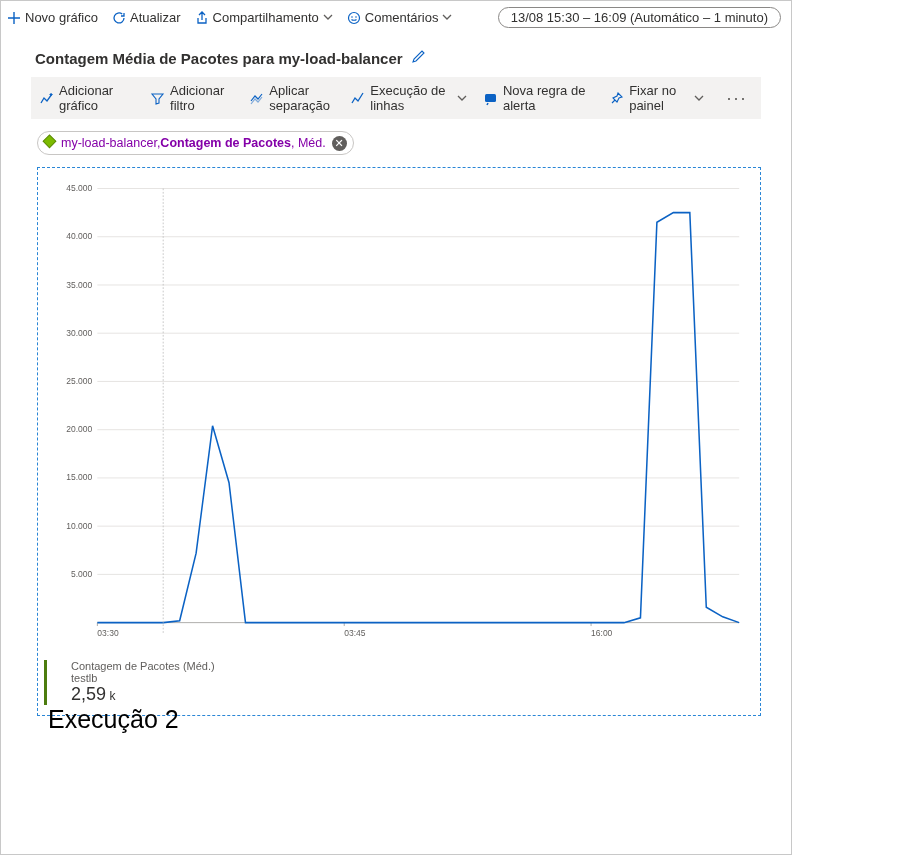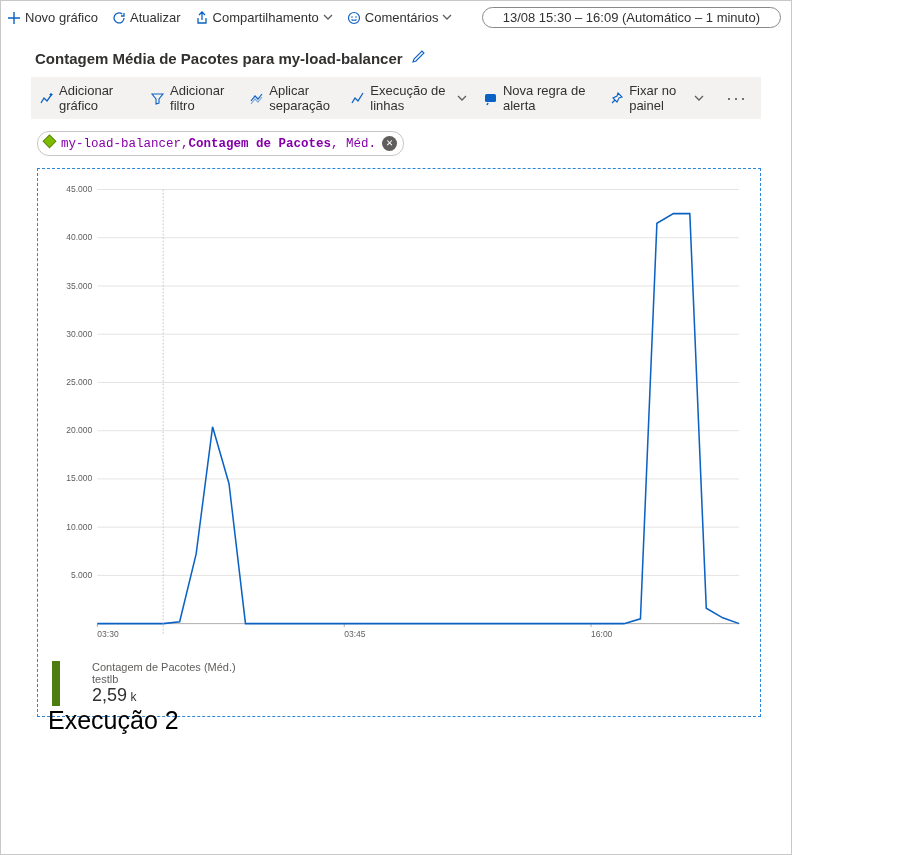--- a/index.html
+++ b/index.html
@@ -31,21 +31,21 @@
     cursor: pointer;
     font-size: 13px;
   }
   .tb-item .icon { margin-right: 4px; }
   .icon svg { display: block; }
   .chev { margin-left: 4px; }
   .time-pill {
     margin-left: auto;
     border: 1px solid #8a8886;
     border-radius: 12px;
-    padding: 2px 20px;
+    padding: 2px 12px;
     font-size: 13px;
     color: #323130;
     white-space: nowrap;
   }
   .title-row {
     padding: 14px 0 10px 34px;
     font-size: 15px;
     font-weight: 600;
     display: flex;
     align-items: center;
@@ -71,21 +71,20 @@
   .tb2-item .icon { margin-right: 5px; }
   .more-dots { padding: 0 6px; font-size: 18px; letter-spacing: 1px; color: #605e5c; }
   .chip-row { padding: 12px 0 6px 36px; }
   .chip {
     display: inline-flex;
     align-items: center;
     border: 1px solid #c8c6c4;
     border-radius: 12px;
     padding: 2px 6px 2px 4px;
     font-size: 12.5px;
-    font-family: Liberation Mono, monospace;
   }
   .chip .diamond { margin-right: 4px; }
   .chip .part1 { color: #8400a8; }
   .chip .part2 { color: #8400a8; font-weight: 600; }
   .chip .part3 { color: #8400a8; }
   .chip .close {
     margin-left: 6px;
     width: 15px; height: 15px;
     border-radius: 50%;
     background: #605e5c;
@@ -97,23 +96,23 @@
   }
   .chart-outer {
     margin: 6px 30px 10px 36px;
     border: 1px dashed #2a86d6;
     padding: 12px 14px 10px 10px;
     position: relative;
   }
   .chart-svg { display: block; width: 100%; }
   .legend-block {
     margin-top: 8px;
-    padding-left: 32px;
-    border-left: 8px solid #4d7c0f;
-    margin-left: 8px;
+    padding-left: 24px;
+    border-left: 3px solid #4d7c0f;
+    margin-left: 0;
     width: 200px;
   }
   .legend-line1 { font-size: 11px; color: #605e5c; }
   .legend-line2 { font-size: 11px; color: #605e5c; }
   .legend-val { font-size: 18px; color: #323130; }
   .legend-val .k { font-size: 12px; }
   .ann-overlay {
     position: absolute;
     font-size: 25px;
     pointer-events: none;

